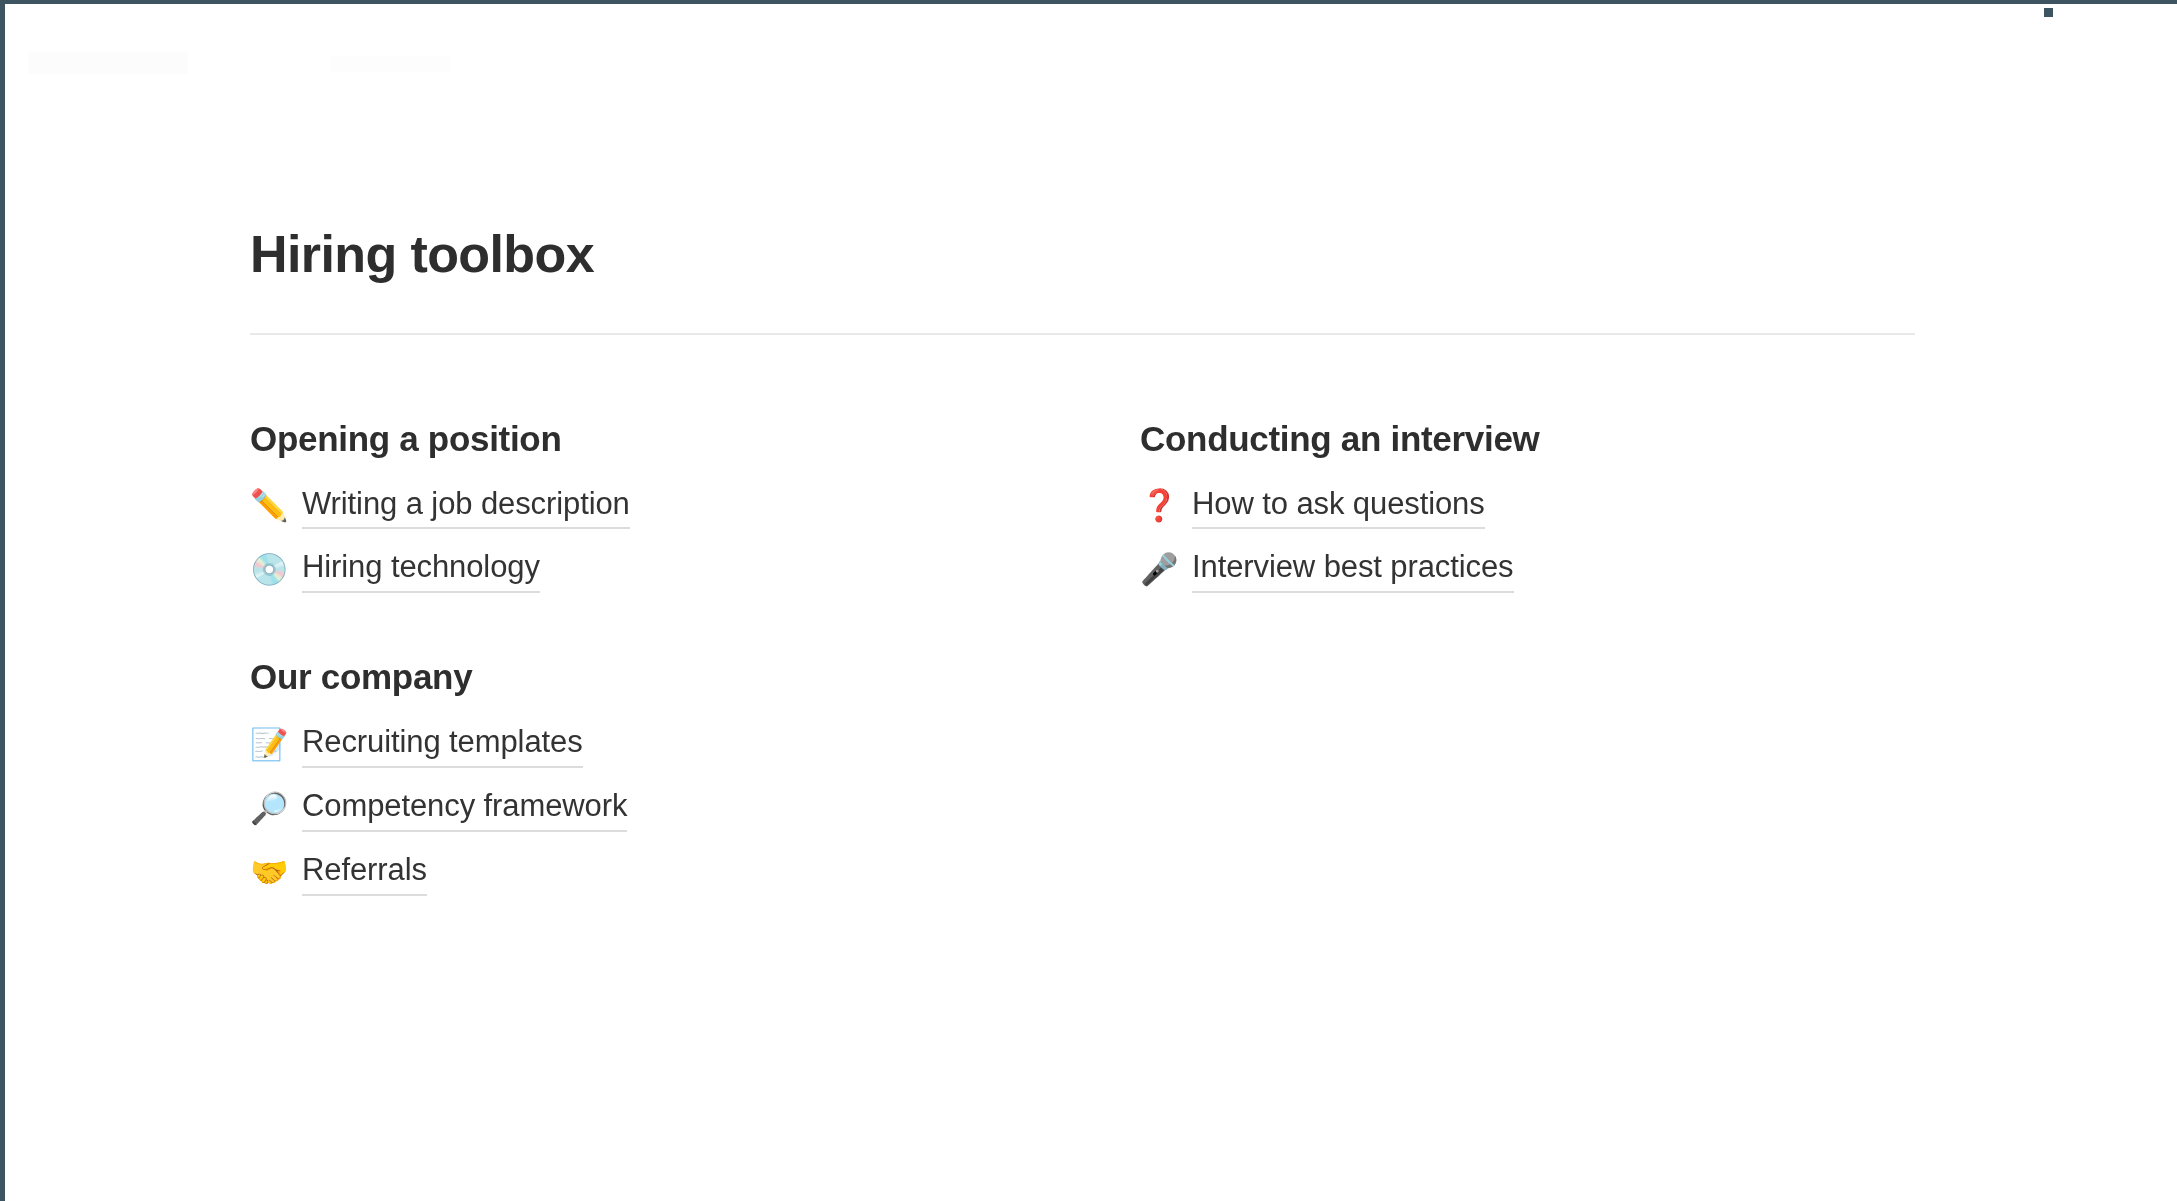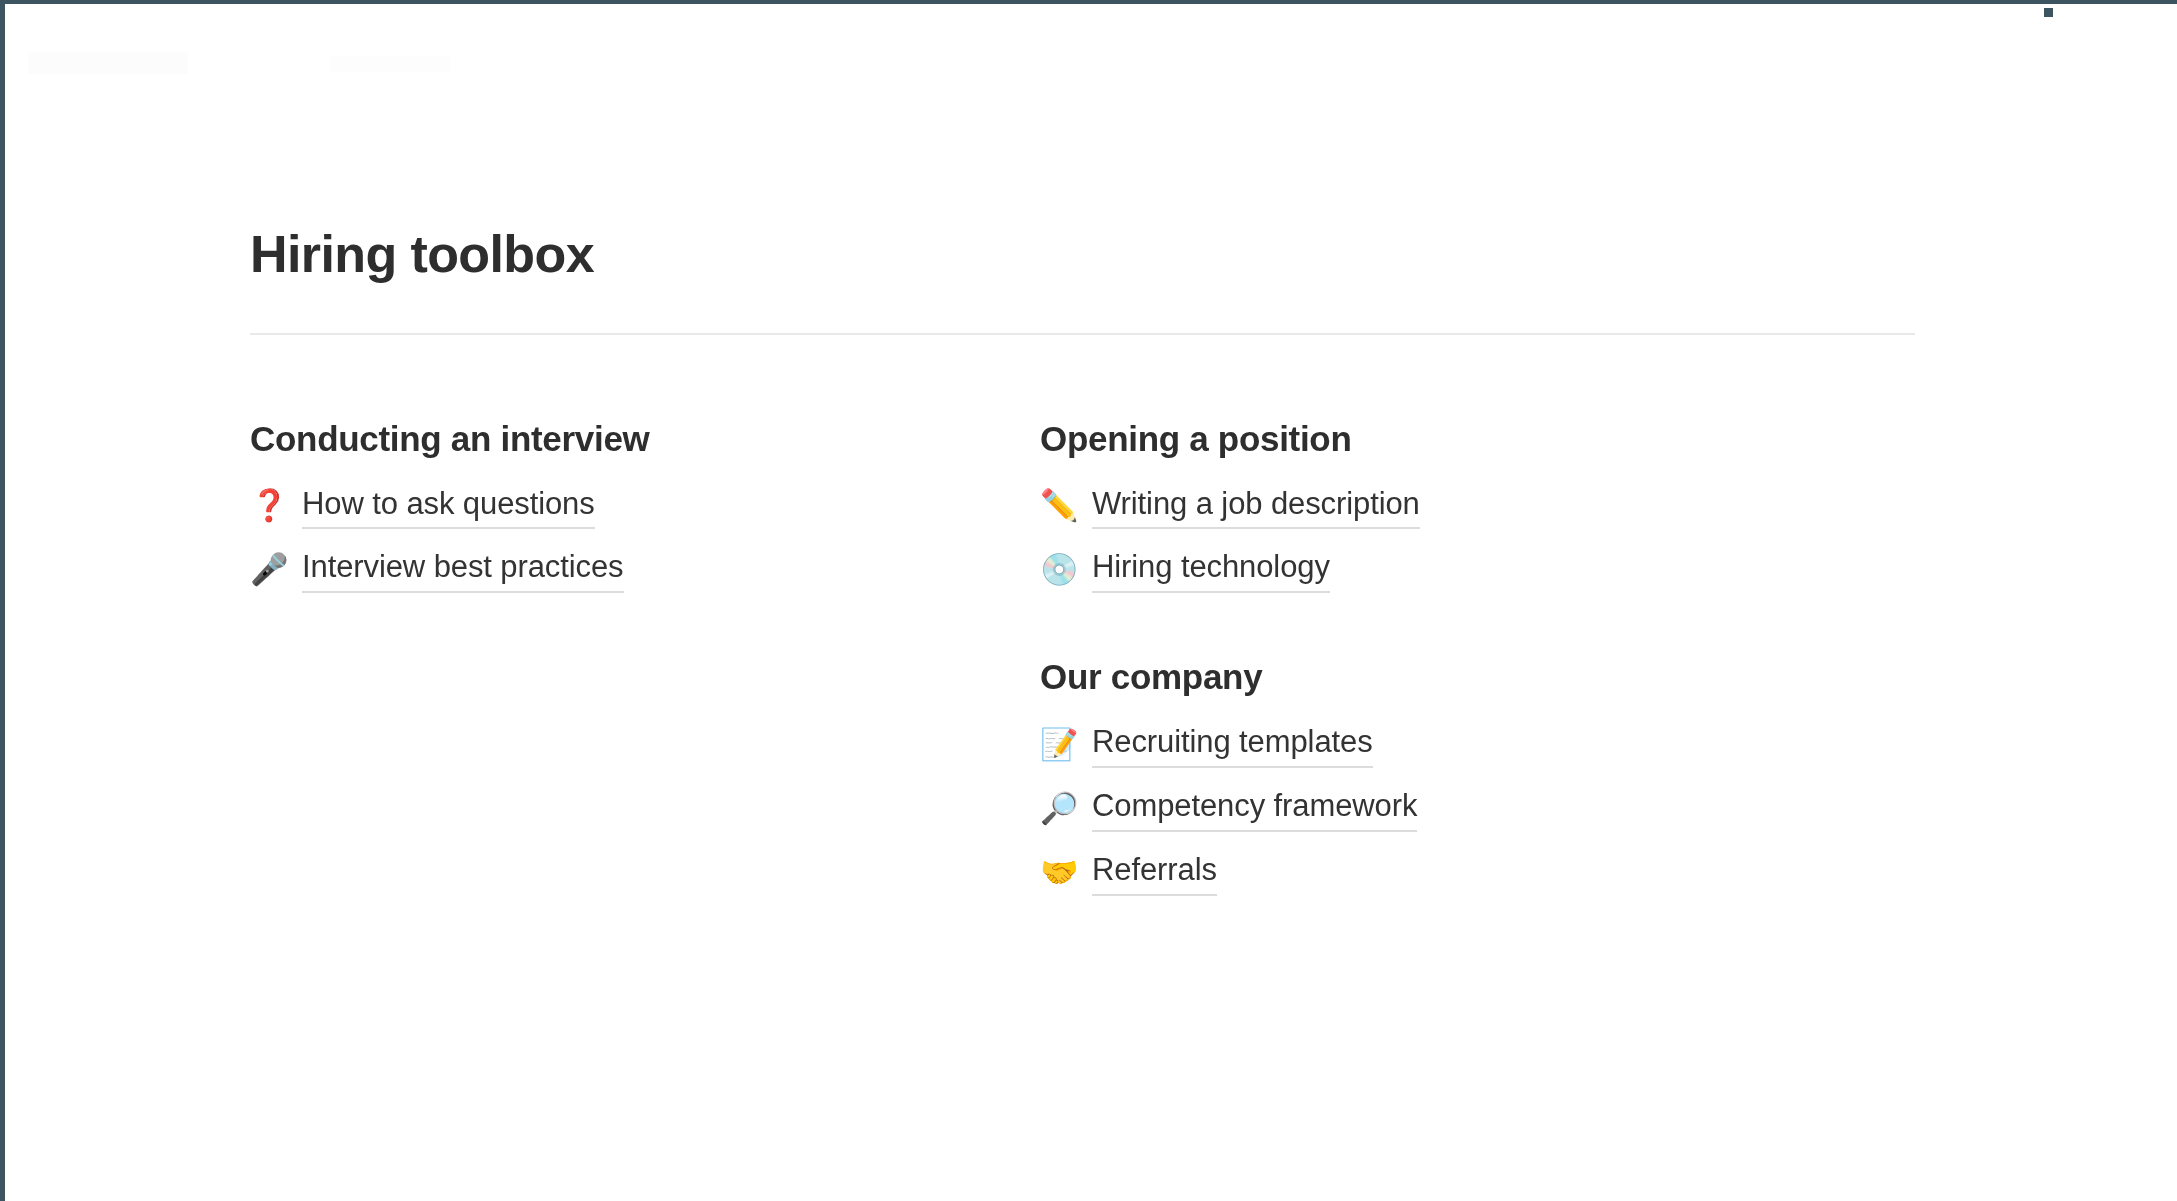--- a/index.html
+++ b/index.html
@@ -149,69 +149,69 @@
   <div class="ghost-artifact2"></div>
 
   <div class="content">
 
     <h1 class="page-title">Hiring toolbox</h1>
 
     <div class="title-divider"></div>
 
     <div class="columns">
 
+      <div class="col left">
+
+        <div class="section">
+          <h2 class="section-heading">Opening a position</h2>
+          <ul class="link-list">
+            <li class="link-item">
+              <span class="link-emoji">✏️</span>
+              <span class="link-text">Writing a job description</span>
+            </li>
+            <li class="link-item">
+              <span class="link-emoji">💿</span>
+              <span class="link-text">Hiring technology</span>
+            </li>
+          </ul>
+        </div>
+
+        <div class="section">
+          <h2 class="section-heading">Our company</h2>
+          <ul class="link-list">
+            <li class="link-item">
+              <span class="link-emoji">📝</span>
+              <span class="link-text">Recruiting templates</span>
+            </li>
+            <li class="link-item">
+              <span class="link-emoji">🔎</span>
+              <span class="link-text">Competency framework</span>
+            </li>
+            <li class="link-item">
+              <span class="link-emoji">🤝</span>
+              <span class="link-text">Referrals</span>
+            </li>
+          </ul>
+        </div>
+
+      </div>
+
       <div class="col right">
 
         <div class="section">
           <h2 class="section-heading">Conducting an interview</h2>
           <ul class="link-list">
             <li class="link-item">
               <span class="link-emoji">❓</span>
               <span class="link-text">How to ask questions</span>
             </li>
             <li class="link-item">
               <span class="link-emoji">🎤</span>
               <span class="link-text">Interview best practices</span>
             </li>
           </ul>
         </div>
 
       </div>
 
-      <div class="col left">
-
-        <div class="section">
-          <h2 class="section-heading">Opening a position</h2>
-          <ul class="link-list">
-            <li class="link-item">
-              <span class="link-emoji">✏️</span>
-              <span class="link-text">Writing a job description</span>
-            </li>
-            <li class="link-item">
-              <span class="link-emoji">💿</span>
-              <span class="link-text">Hiring technology</span>
-            </li>
-          </ul>
-        </div>
-
-        <div class="section">
-          <h2 class="section-heading">Our company</h2>
-          <ul class="link-list">
-            <li class="link-item">
-              <span class="link-emoji">📝</span>
-              <span class="link-text">Recruiting templates</span>
-            </li>
-            <li class="link-item">
-              <span class="link-emoji">🔎</span>
-              <span class="link-text">Competency framework</span>
-            </li>
-            <li class="link-item">
-              <span class="link-emoji">🤝</span>
-              <span class="link-text">Referrals</span>
-            </li>
-          </ul>
-        </div>
-
-      </div>
-
     </div>
   </div>
 </div>
 
 </body></html>

